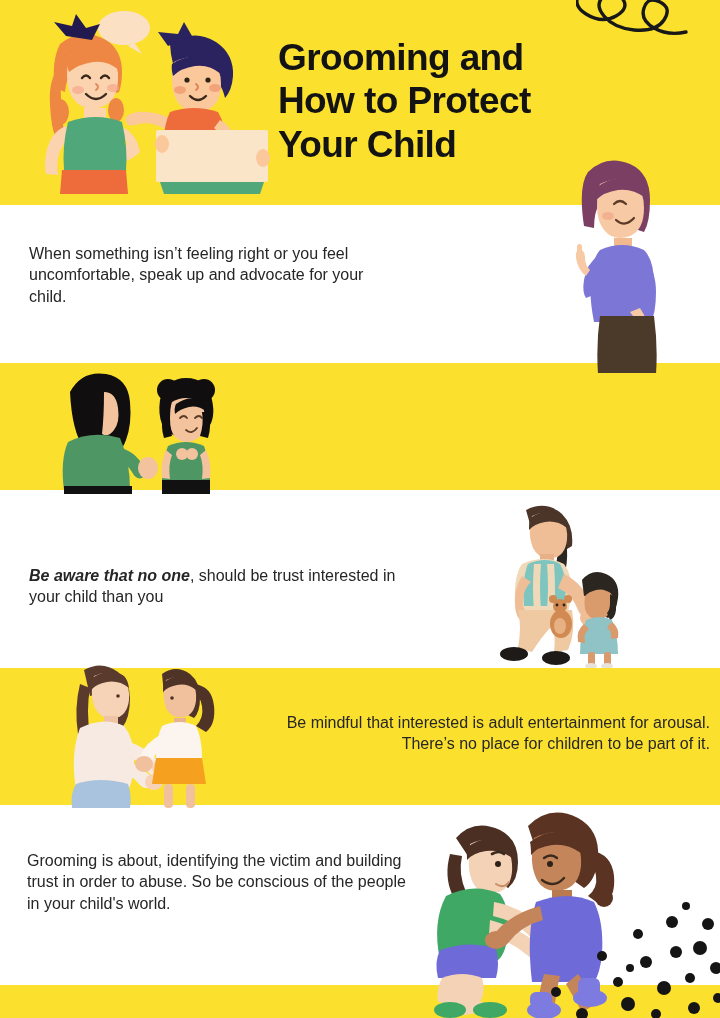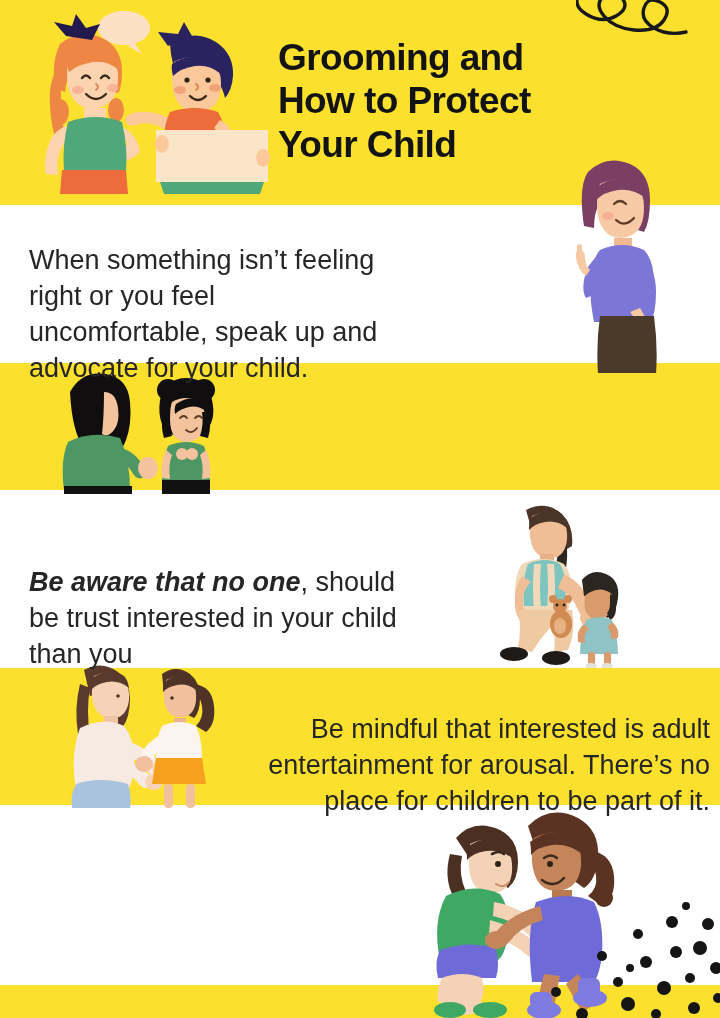--- a/index.html
+++ b/index.html
@@ -30,21 +30,21 @@
     position:absolute;left:278px;top:36px;width:400px;
     font-size:37px;font-weight:bold;line-height:1.17;
     letter-spacing:-0.6px;color:#131313;
     font-family:"Liberation Sans", sans-serif;
     z-index:6;white-space:pre-line;
   }
 
   
   .btext{
     position:absolute;color:#262626;
-    font-size:27px;line-height:1.33;
+    font-size:16px;line-height:1.33;
     font-family:"Liberation Sans", sans-serif;
     z-index:6;
   }
   #text-1{left:29px;top:243px;width:370px;text-align:left;}
   #text-2{left:250px;top:428px;width:460px;text-align:right;}
   #text-3{left:29px;top:565px;width:375px;text-align:left;}
   #text-4{left:262px;top:712px;width:448px;text-align:right;}
   #text-5{left:27px;top:850px;width:380px;text-align:left;}
   #text-3 .em{font-weight:bold;font-style:italic;margin-top:8px;}
 
@@ -372,14 +372,15 @@
 How to Protect
 Your Child</div>
 
   <div class="btext" id="text-1">When something isn’t feeling right or you feel uncomfortable, speak up and advocate for your child.</div>
 
 
   <div class="btext" id="text-3"><span class="em">Be aware that no one</span><span>, should be trust interested in your child than you</span></div>
 
   <div class="btext" id="text-4">Be mindful that interested is adult entertainment for arousal. There’s no place for children to be part of it.</div>
 
+  <div class="btext" id="text-5">Grooming is about, identifying the victim and building trust in order to abuse. So be conscious of the people in your child's world.</div>
 
 </div>
 
 </body></html>

